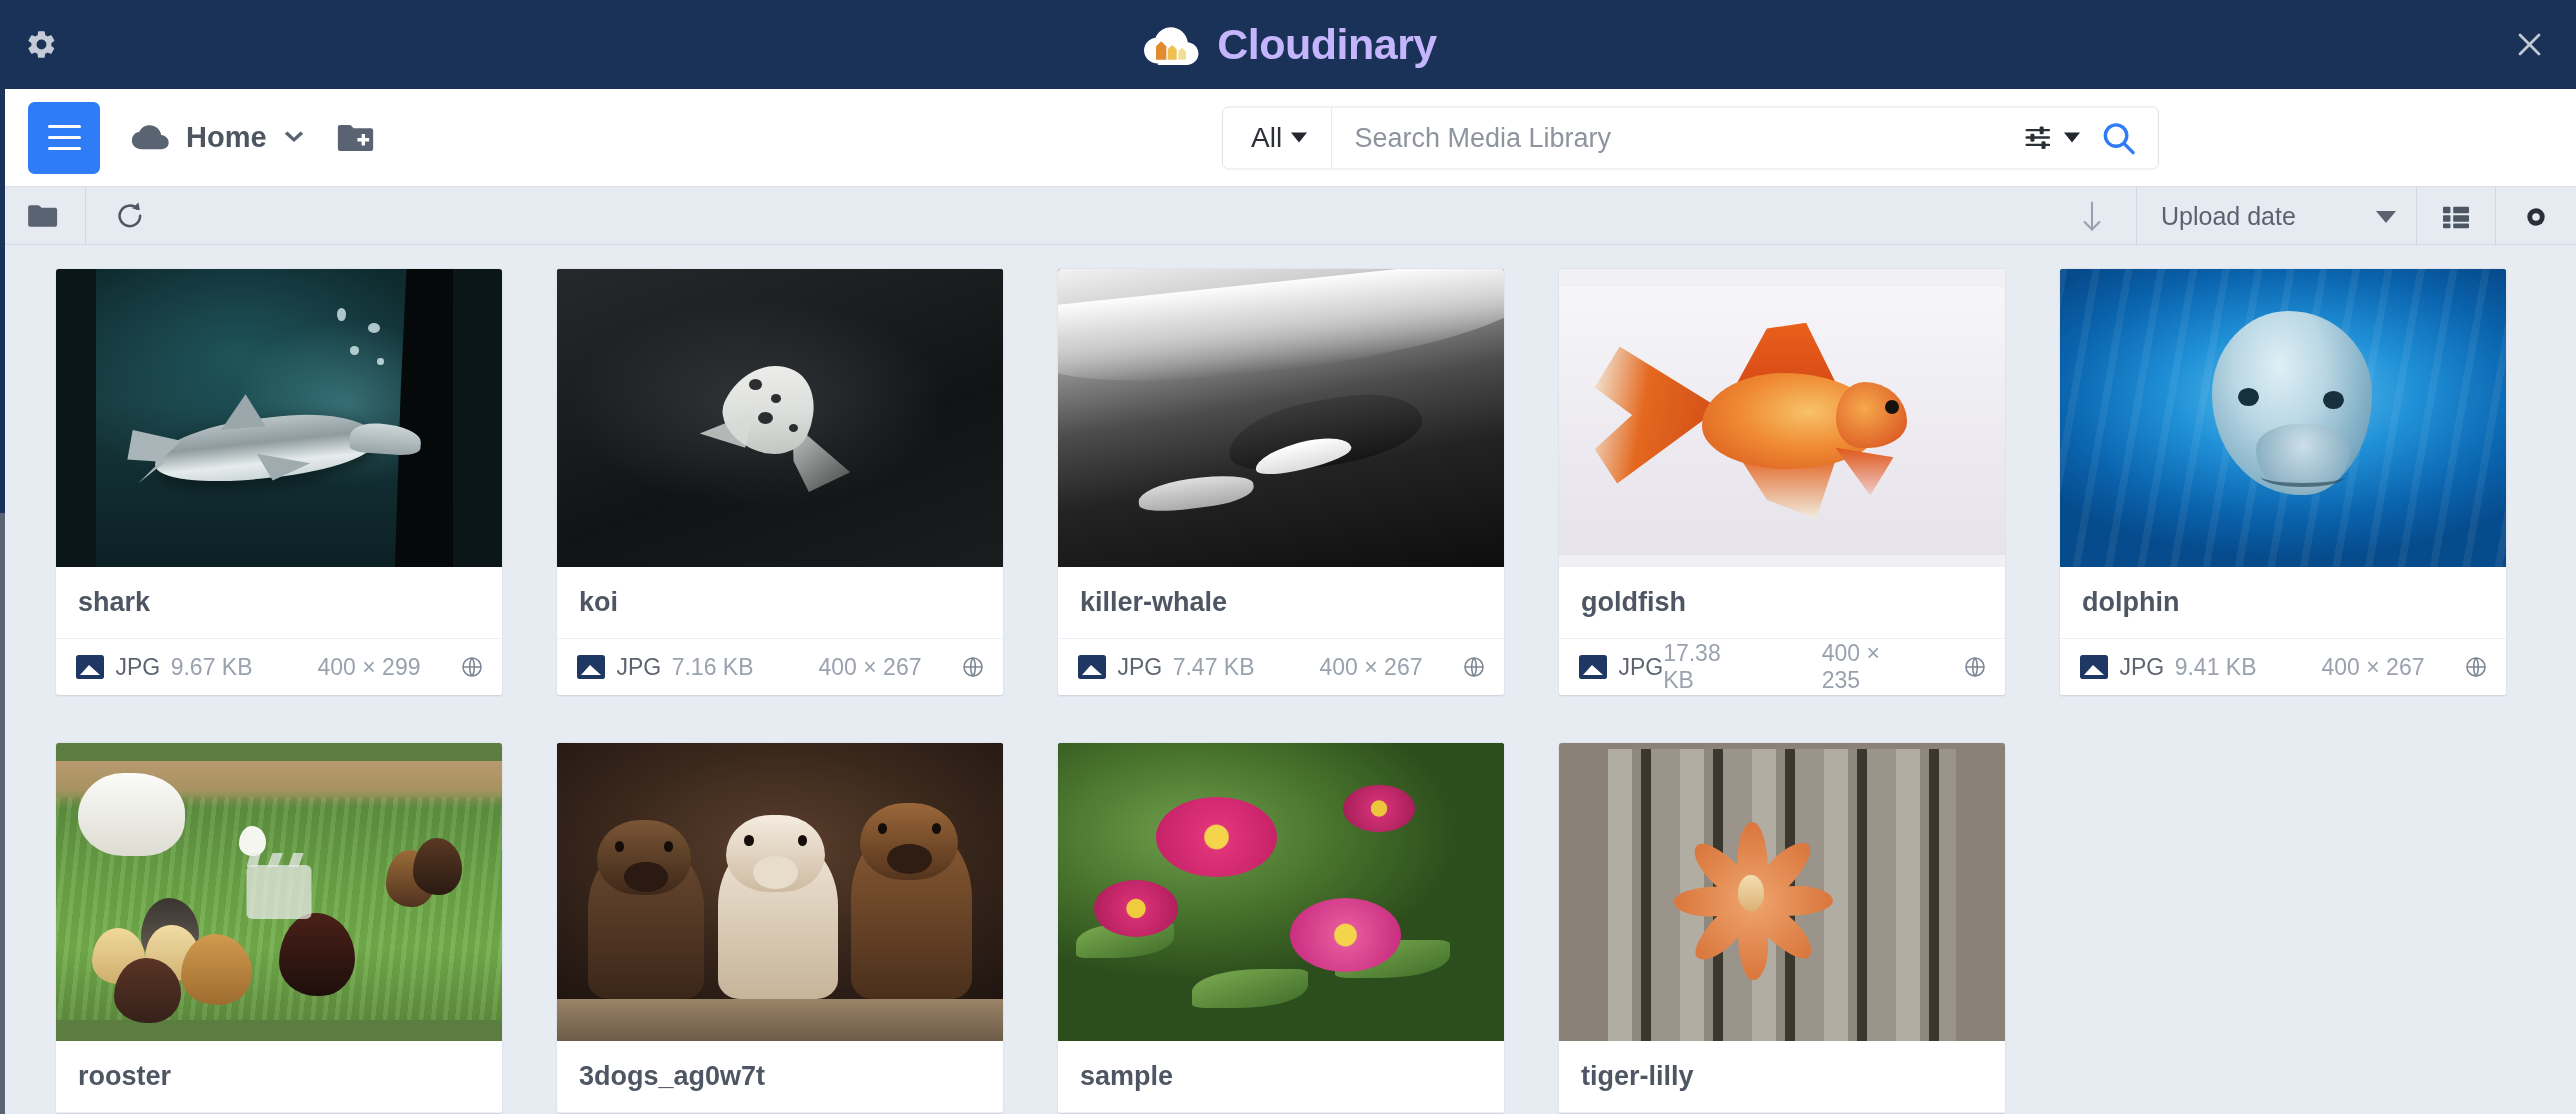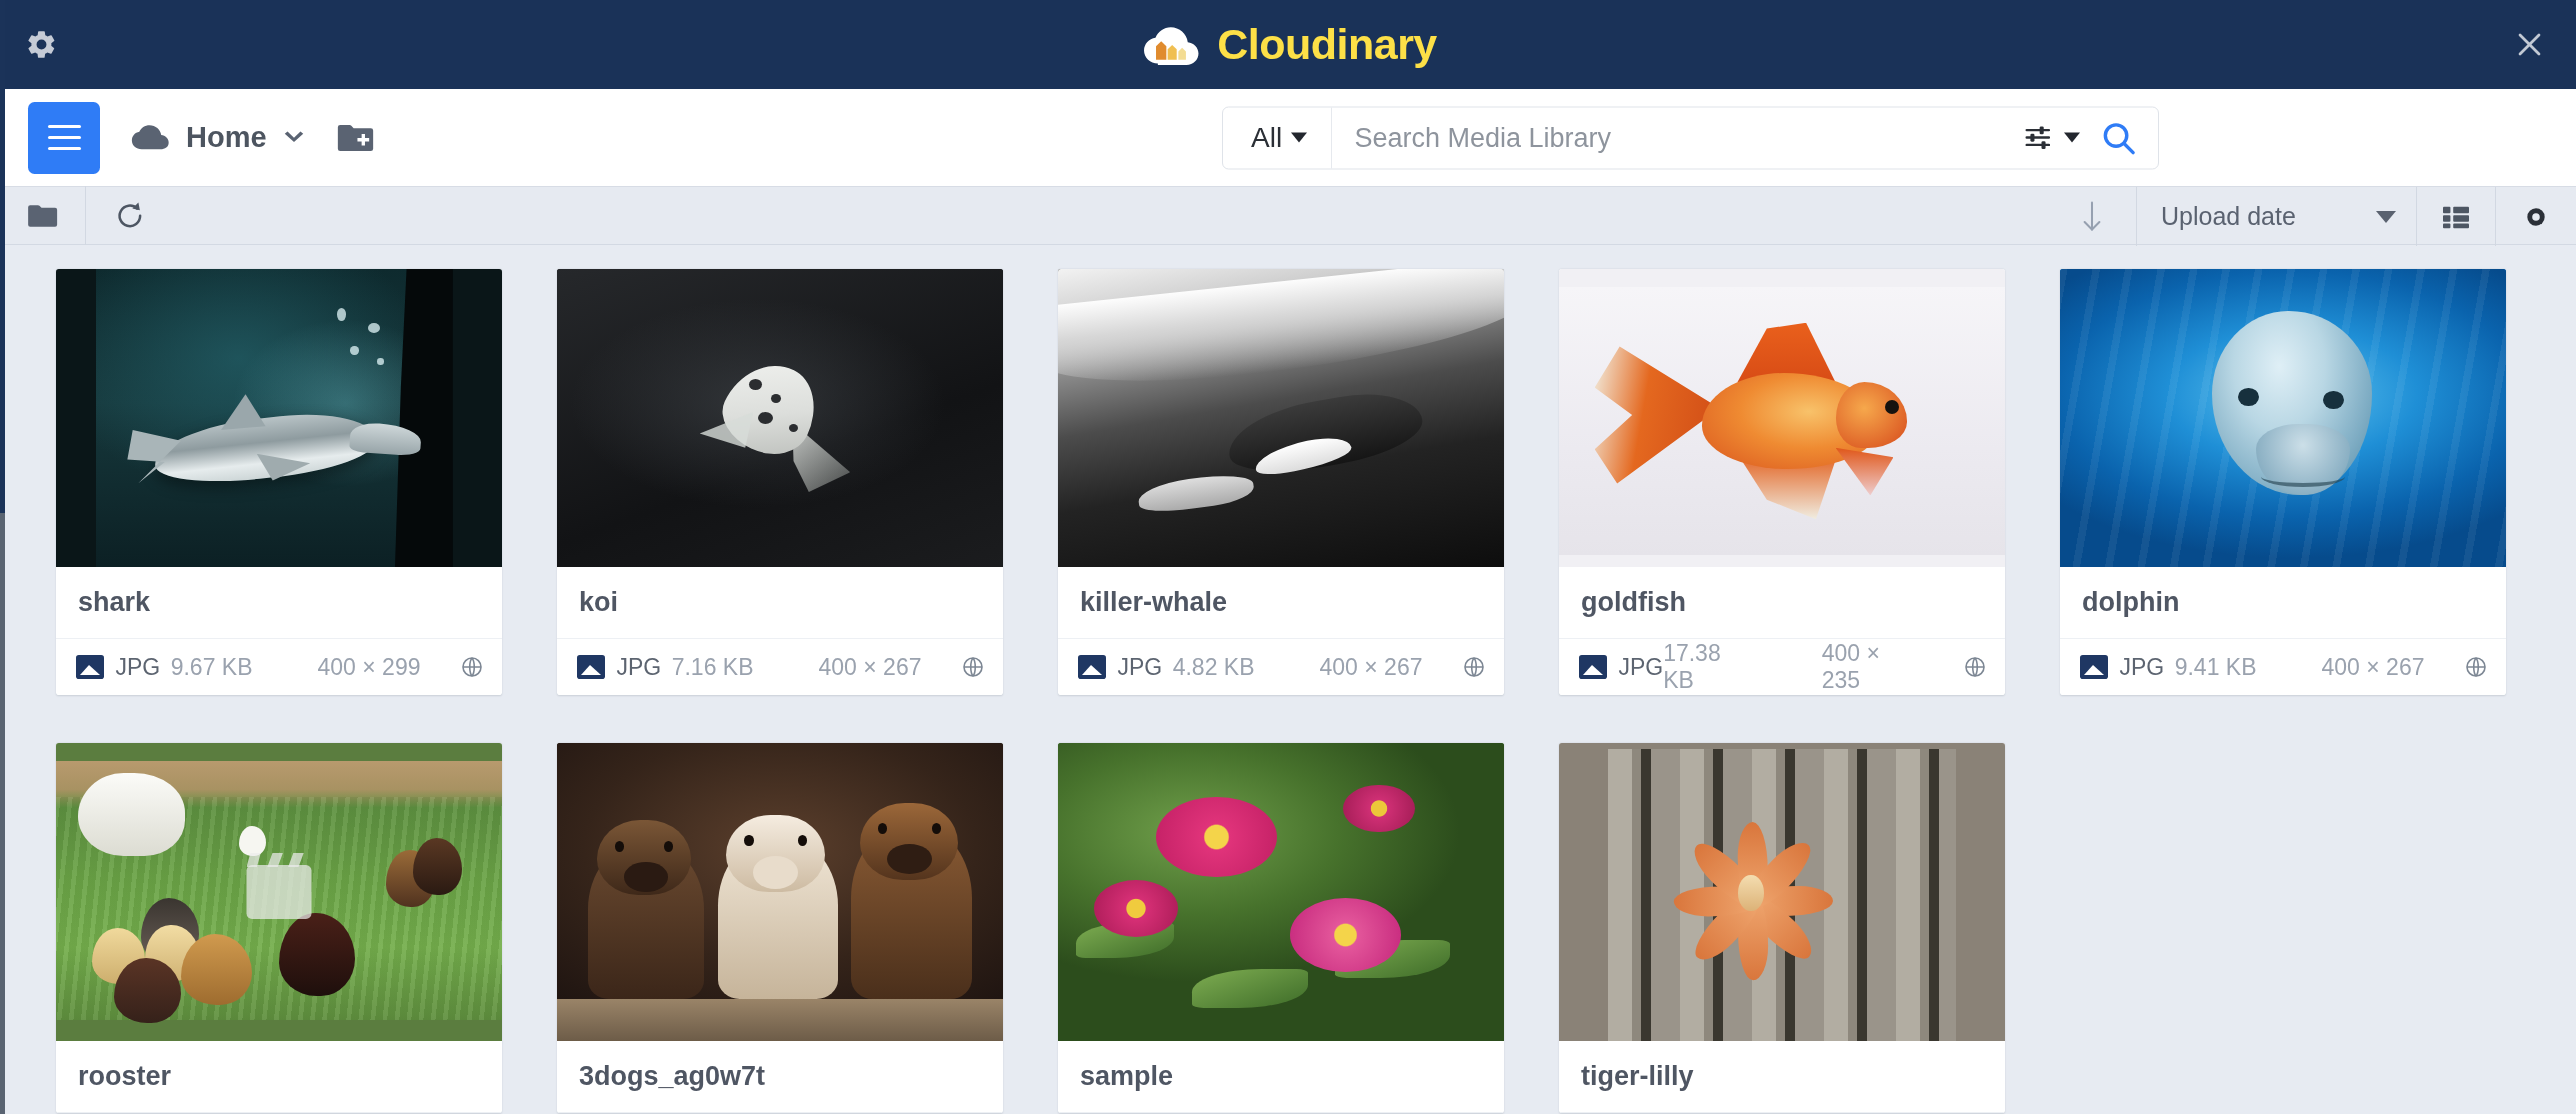--- a/index.html
+++ b/index.html
@@ -32,21 +32,21 @@
     width: 50px; height: 50px;
     display: flex; align-items: center; justify-content: center;
     cursor: pointer;
   }
   .brand {
     position: absolute; left: 50%; top: 50%;
     transform: translate(-50%,-50%);
     display: flex; align-items: center; gap: 13px;
   }
   .brand-name {
-    color: #fde047; font-size: 43px; font-weight: 700;
+    color: #c4b5fd; font-size: 43px; font-weight: 700;
     letter-spacing: -0.5px; line-height: 1;
   }
   .close-btn {
     position: absolute; right: 20.4px; top: 50%; transform: translateY(-50%);
     width: 52px; height: 52px;
     display: flex; align-items: center; justify-content: center;
     cursor: pointer;
   }
 
   
@@ -714,21 +714,21 @@
         <div class="orca"></div>
         <div class="patch"></div>
         <div class="patch2"></div>
       </div>
       <div class="card-title-box">
         <div class="card-title">killer-whale</div>
       </div>
       <div class="meta">
         <span class="meta-fmticon"></span>
         <span class="meta-fmt">JPG</span>
-        <span class="meta-size">4.82 KB</span>
+        <span class="meta-size">7.47 KB</span>
         <span class="meta-dim">400 × 267</span>
         <span class="meta-globe">
           <svg width="24" height="24" viewBox="0 0 24 24">
               <g fill="none" stroke="#7d8794" stroke-width="1.6">
                 <circle cx="12" cy="12" r="9"></circle>
                 <path d="M3 12h18M12 3c3 3.4 3 14.6 0 18M12 3C9 6.4 9 17.6 12 21"></path>
               </g>
             </svg>
         </span>
       </div>

